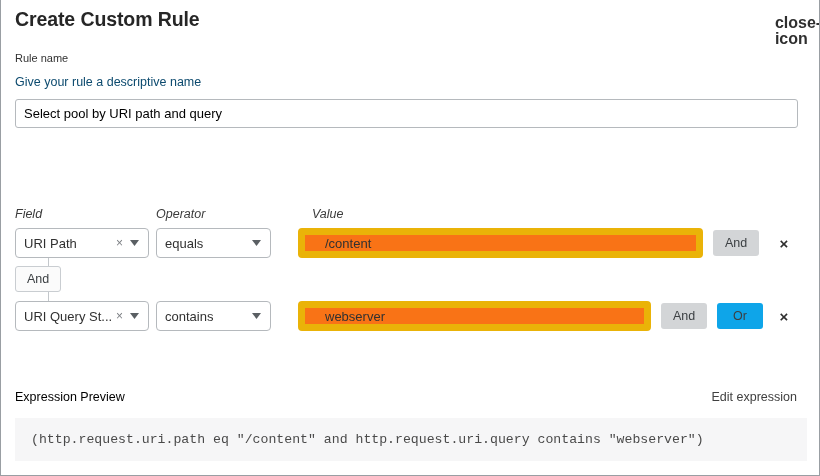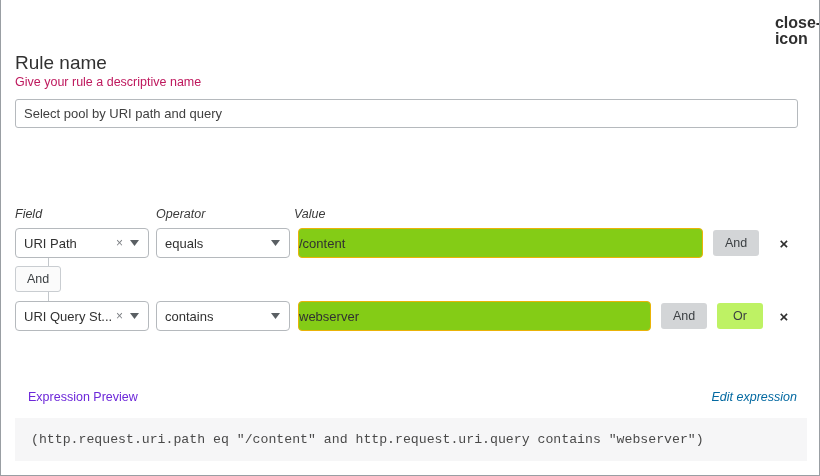--- a/index.html
+++ b/index.html
@@ -46,44 +46,44 @@
     font-weight: bold;
     color: #2f2f2f;
     cursor: pointer;
     line-height: 1;
     user-select: none;
   }
 
   
   .section-label {
     position: absolute;
-    font-size: 19px;
+    font-size: 11px;
     color: #313131;
   }
   #rule-name-label { left: 14px; top: 52px; }
   #rule-name-help {
     position: absolute;
     left: 14px;
     top: 75px;
     font-size: 12.5px;
-    color: #be185d;
+    color: #0c4a6e;
   }
   #rule-name-input {
     position: absolute;
     left: 14px;
     top: 99px;
     width: 783px;
     height: 29px;
     box-sizing: border-box;
     border: 1px solid #b5b9bd;
     border-radius: 3px;
     background: #ffffff;
     font-family: "Liberation Sans", sans-serif;
     font-size: 13px;
-    color: #404040;
+    color: #000000;
     padding: 0 8px;
     outline: none;
   }
 
   #match-heading {
     position: absolute;
     left: 14px;
     top: 173px;
     font-size: 14.5px;
     font-weight: bold;
@@ -93,41 +93,41 @@
   
   .col-head {
     position: absolute;
     top: 207px;
     font-size: 12.5px;
     color: #3b3b3b;
     font-style: italic;
   }
   #col-field { left: 14px; }
   #col-operator { left: 155px; }
-  #col-value { left: 293px; }
+  #col-value { left: 311px; }
 
   
   .cond-row { position: absolute; left: 0; height: 30px; }
   #row-1 { top: 228px; }
   #row-2 { top: 301px; }
 
   .select-box {
     position: absolute;
     box-sizing: border-box;
     height: 30px;
     border: 1px solid #b5b9bd;
     border-radius: 4px;
     background: #ffffff;
     display: flex;
     align-items: center;
     cursor: pointer;
     z-index: 2;
   }
   .field-select { left: 14px; width: 134px; padding-left: 8px; }
-  .operator-select { left: 155px; width: 134px; padding-left: 8px; }
+  .operator-select { left: 155px; width: 115px; padding-left: 8px; }
 
   .select-text {
     font-size: 13px;
     color: #313131;
     white-space: nowrap;
     overflow: hidden;
     flex: 1;
   }
   .clear-x {
     font-size: 12px;
@@ -143,48 +143,48 @@
     background: #5a5f63;
     clip-path: polygon(0 0, 100% 0, 50% 100%);
     flex: none;
   }
 
   .value-input {
     position: absolute;
     box-sizing: border-box;
     height: 30px;
     left: 297px;
-    border: 1px solid #eab308;
+    border: 7px solid #eab308;
     border-radius: 4px;
-    background: #84cc16;
+    background: #f97316;
     font-family: "Liberation Sans", sans-serif;
     font-size: 13px;
     color: #313131;
-    padding: 0 0;
+    padding: 0 20px;
     outline: none;
   }
   #value-input-1 { width: 405px; }
   #value-input-2 { width: 353px; }
 
   .logic-btn {
     position: absolute;
     box-sizing: border-box;
     height: 26px;
     min-width: 46px;
     top: 2px;
     border: none;
     border-radius: 3px;
     font-family: "Liberation Sans", sans-serif;
     font-size: 12.5px;
     color: #3c4043;
     cursor: pointer;
     padding: 0 10px;
   }
   .logic-and-strong { background: #d3d5d7; }
-  .logic-or-soft { background: #bef264; }
+  .logic-or-soft { background: #0ea5e9; }
 
   #and-btn-1 { left: 712px; }
   #and-btn-2 { left: 660px; }
   #or-btn-2  { left: 716px; }
 
   .delete-x {
     position: absolute;
     top: 4px;
     width: 22px;
     height: 22px;
@@ -228,32 +228,30 @@
     cursor: pointer;
     z-index: 1;
   }
 
   
   #expr-label {
     position: absolute;
     left: 14px;
     top: 390px;
     font-size: 12.5px;
-    color: #6d28d9;
-    margin-left: 13px;
+    color: #000000;
   }
   #edit-expression {
     position: absolute;
     right: 22px;
     top: 390px;
     font-size: 12.5px;
-    color: #0369a1;
+    color: #404040;
     cursor: pointer;
     text-decoration: none;
-    font-style: italic;
   }
   #expr-code {
     position: absolute;
     left: 14px;
     top: 418px;
     width: 792px;
     height: 43px;
     box-sizing: border-box;
     background: #f6f6f7;
     display: flex;
@@ -264,20 +262,21 @@
     color: #4a4a4a;
     white-space: nowrap;
     overflow: hidden;
   }
 </style>
 </head>
 <body>
 
 <div id="panel">
 
+  <div class="dialog-title">Create Custom Rule</div>
   <div class="close-btn">close-icon</div>
 
   <div class="section-label" id="rule-name-label">Rule name</div>
   <div id="rule-name-help">Give your rule a descriptive name</div>
   <input id="rule-name-input" type="text" value="Select pool by URI path and query" placeholder="Enter rule name" style="">
 
 
   <div class="col-head" id="col-field">Field</div>
   <div class="col-head" id="col-operator">Operator</div>
   <div class="col-head" id="col-value">Value</div>

